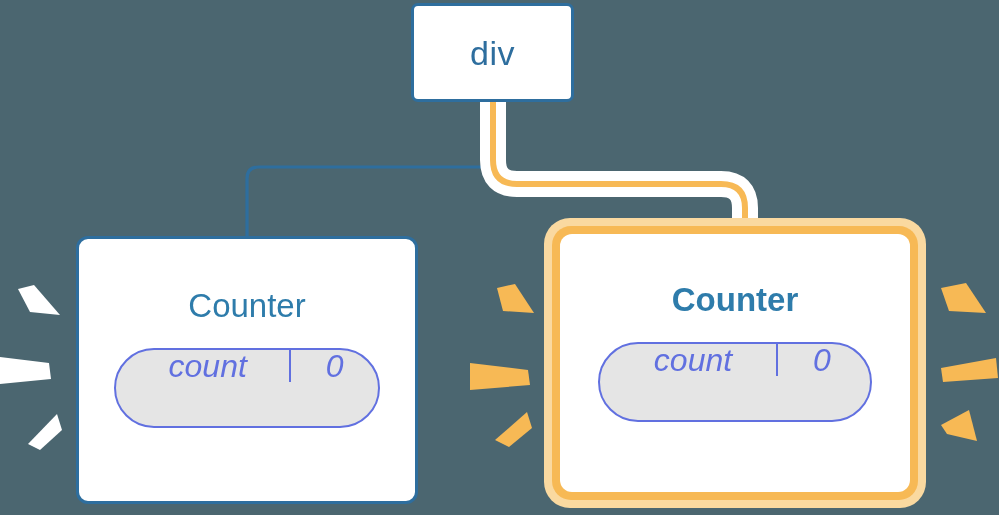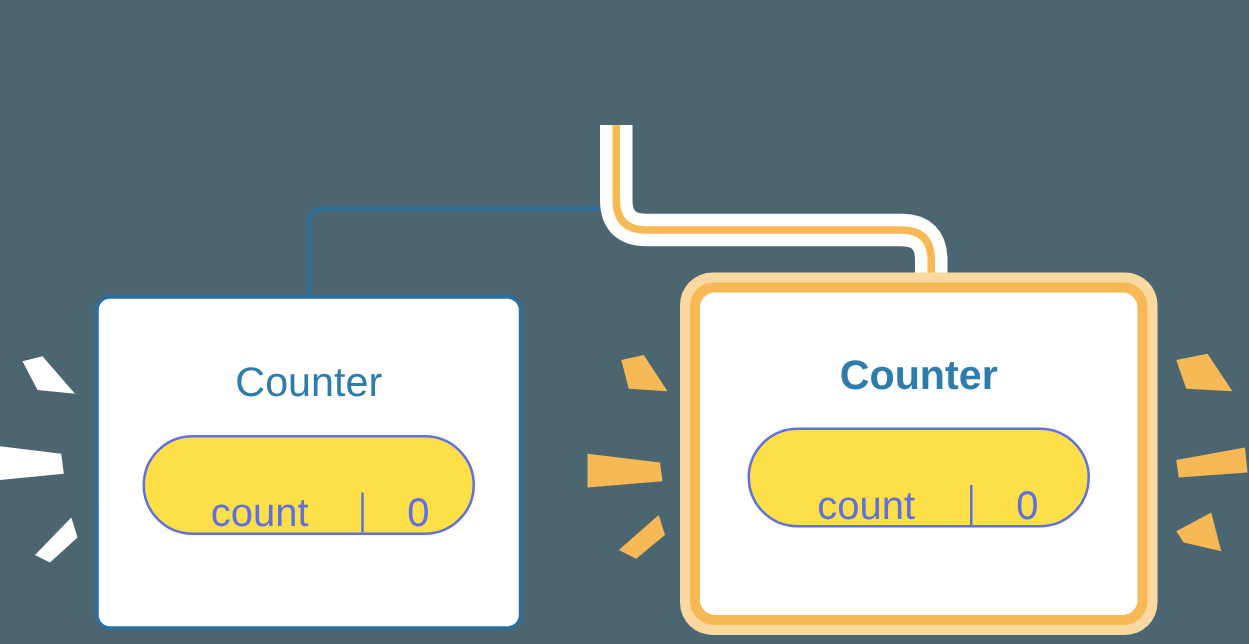--- a/index.html
+++ b/index.html
@@ -78,26 +78,27 @@
     color:#2e7cab;
     font-size:33px;
     font-weight:700;
     margin-top:-22px;
     margin-bottom:26px;
     line-height:1;
   }
   
   .prop-pill{
     display:flex;
-    align-items:flex-end;
+    align-items:flex-start;
     border:2px solid #6170e0;
     border-radius:999px;
     height:76px;
     overflow:hidden;
-    background:#fde047;
+    background:#e5e5e5;
+    font-style:italic;
   }
   .prop-name,.prop-value{
     display:flex;align-items:center;justify-content:center;
     color:#6170e0;
     font-size:32px;
     font-weight:400;
     line-height:1;
   }
   .prop-name{width:166px;padding-left:10px;}
   .prop-value{
@@ -132,20 +133,23 @@
       <polygon points="495,440 527,412 532,428 509,447" fill="#f7b955"></polygon>
     </g>
 
     <g>
       <polygon points="941,288 966,283 986,313 949,311" fill="#f7b955"></polygon>
       <polygon points="941,368 996,358 998,378 943,382" fill="#f7b955"></polygon>
       <polygon points="941,425 969,410 977,441 947,434" fill="#f7b955"></polygon>
     </g>
   </svg>
 
+  <div class="node" id="div-node">
+    <div class="node-title">div</div>
+  </div>
 
   <div class="node" id="counter-left">
     <div class="node-title">Counter</div>
     <div class="prop-pill">
       <div class="prop-name">count</div>
       <div class="prop-value">0</div>
     </div>
   </div>
 
   <div id="counter-right-wrap">

